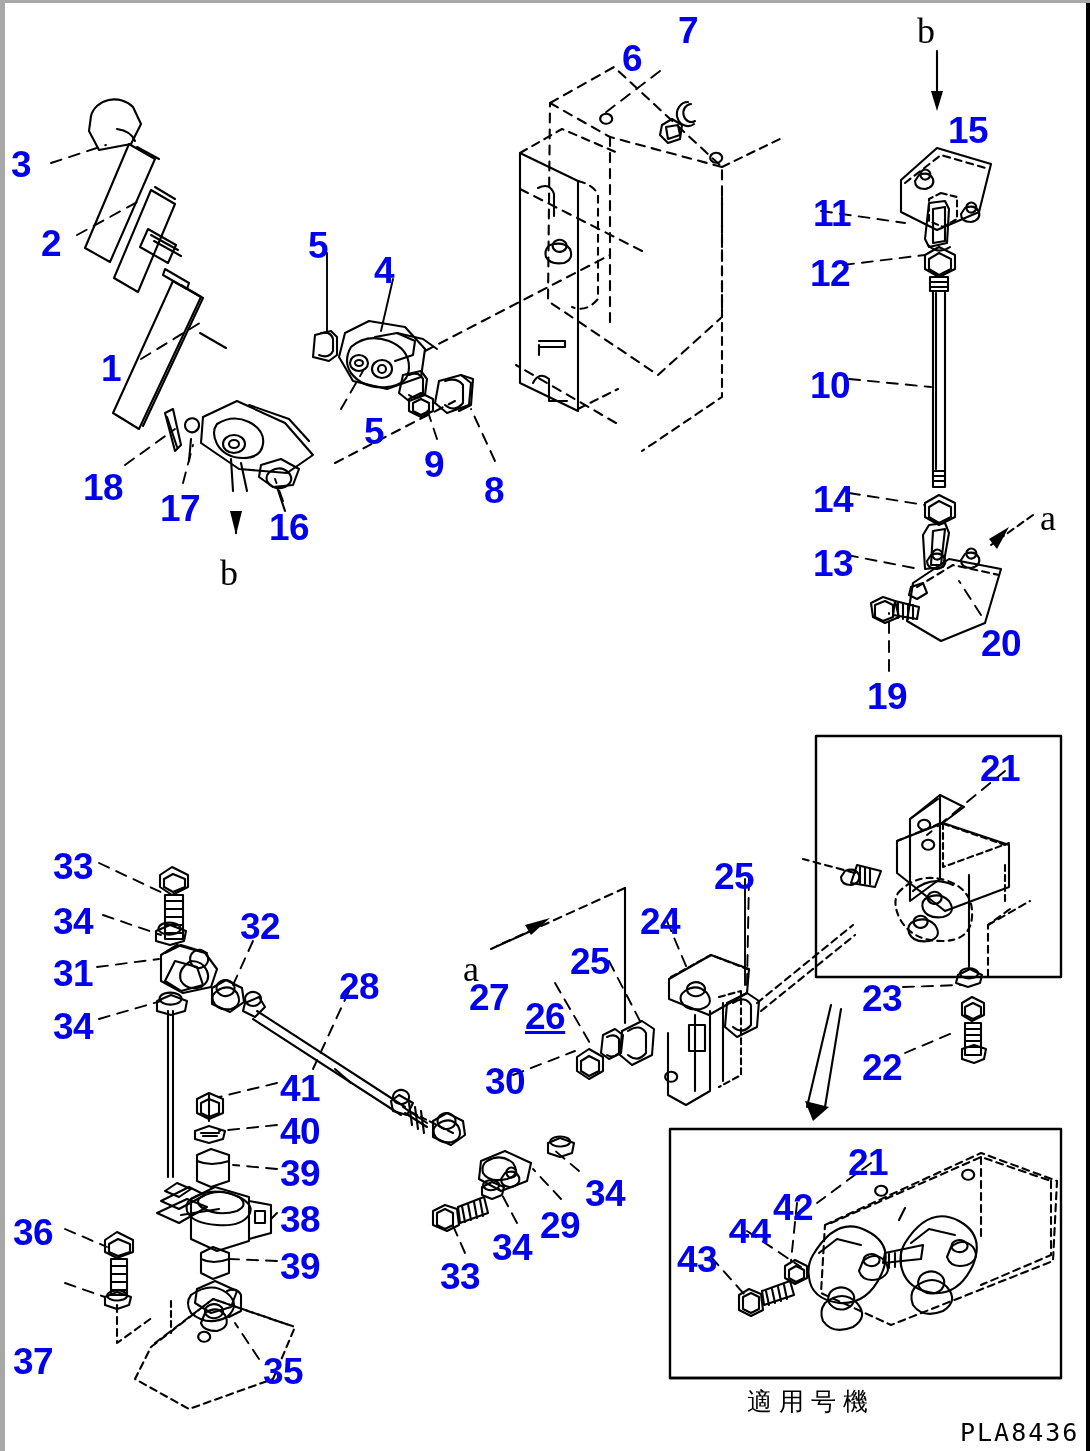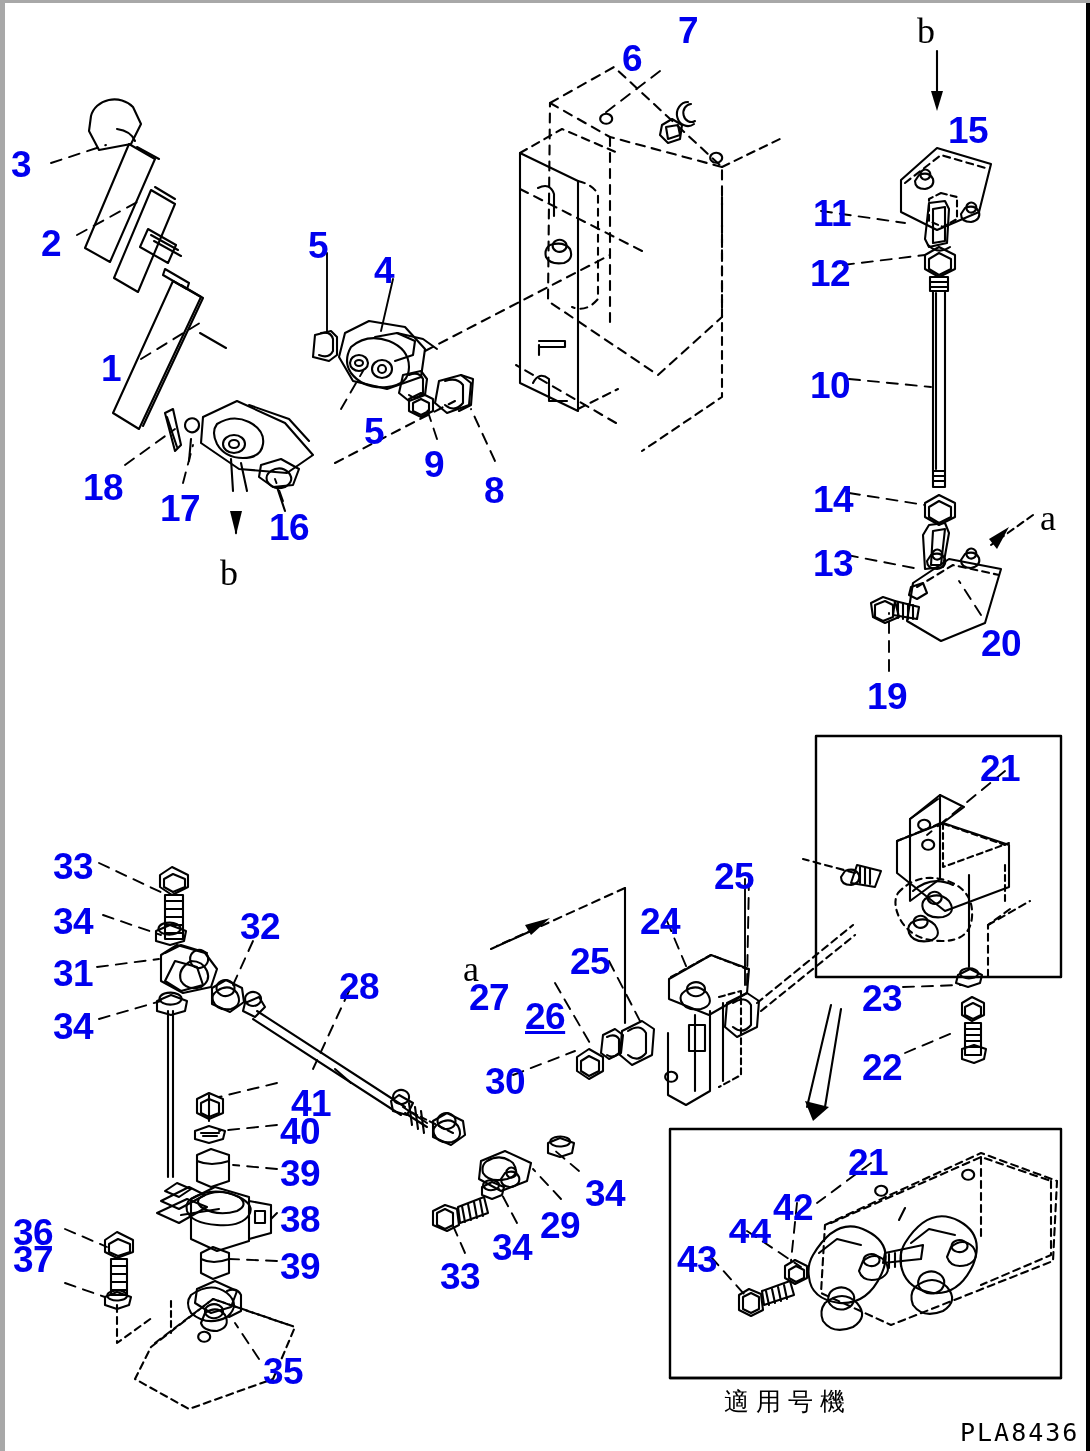--- a/index.html
+++ b/index.html
@@ -34,20 +34,21 @@
     line-height:1;
     white-space:nowrap;
   }
   .jp{
     position:absolute;
     color:#000;
     font-family:"DejaVu Sans",sans-serif;
     font-size:25px;
     letter-spacing:7px;
     white-space:nowrap;
+    margin-left:23px;
   }
   .serial{
     position:absolute;
     color:#000;
     font-family:"DejaVu Sans Mono",monospace;
     font-size:21px;
     letter-spacing:2px;
     white-space:nowrap;
     margin-top:48px;
   }
@@ -503,27 +504,27 @@
       <div class="callout" style="left: 580px; top: 1172px;">34</div>
       <div class="callout" style="left: 535px; top: 1204px;">29</div>
       <div class="callout" style="left: 487px; top: 1226px;">34</div>
       <div class="callout" style="left: 435px; top: 1255px;">33</div>
       <div class="callout" style="left: 48px; top: 845px;">33</div>
       <div class="callout" style="left: 48px; top: 900px;">34</div>
       <div class="callout" style="left: 48px; top: 952px;">31</div>
       <div class="callout" style="left: 48px; top: 1005px;">34</div>
       <div class="callout" style="left: 235px; top: 905px;">32</div>
       <div class="callout" style="left: 334px; top: 965px;">28</div>
-      <div class="callout" style="left: 286px; top: 1067px; margin-top: 15px;">41</div>
+      <div class="callout" style="left: 275px; top: 1067px;">41</div>
       <div class="callout" style="left: 275px; top: 1110px;">40</div>
       <div class="callout" style="left: 275px; top: 1152px;">39</div>
       <div class="callout" style="left: 275px; top: 1198px;">38</div>
       <div class="callout" style="left: 275px; top: 1245px;">39</div>
       <div class="callout" style="left: 8px; top: 1211px;">36</div>
-      <div class="callout" style="left: 8px; top: 1238px;">37</div>
+      <div class="callout" style="left: 8px; top: 1340px;">37</div>
       <div class="callout" style="left: 258px; top: 1350px;">35</div>
       <div class="callout" style="left: 843px; top: 1141px;">21</div>
       <div class="callout" style="left: 768px; top: 1186px;">42</div>
       <div class="callout" style="left: 723px; top: 1212px; font-family: Liberation Mono, monospace;">44</div>
       <div class="callout" style="left: 672px; top: 1238px;">43</div>
     </div>
 
   <div id="marker-layer">
       <div class="marker" style="left: 912px; top: 10px;">b</div>
       <div class="marker" style="left: 215px; top: 552px;">b</div>

